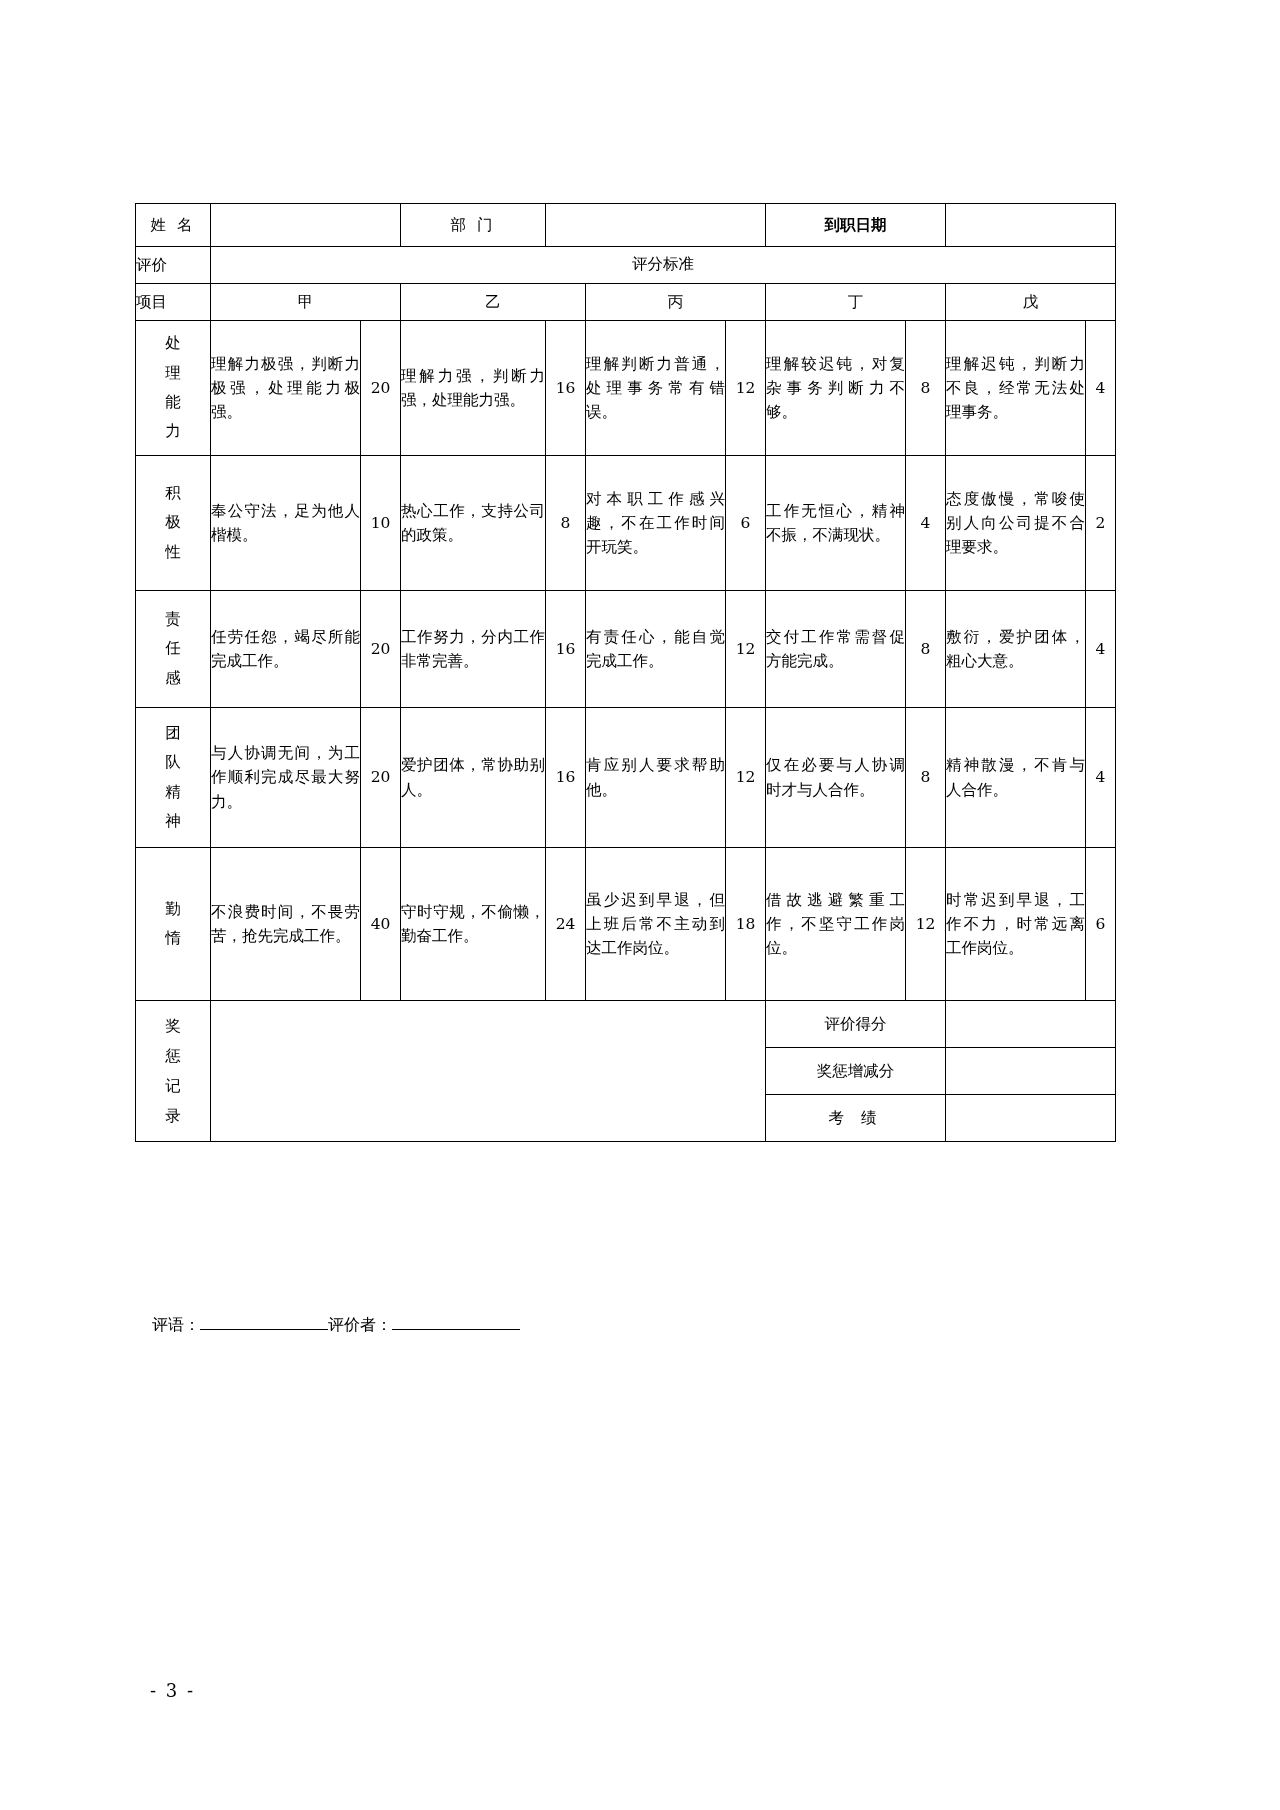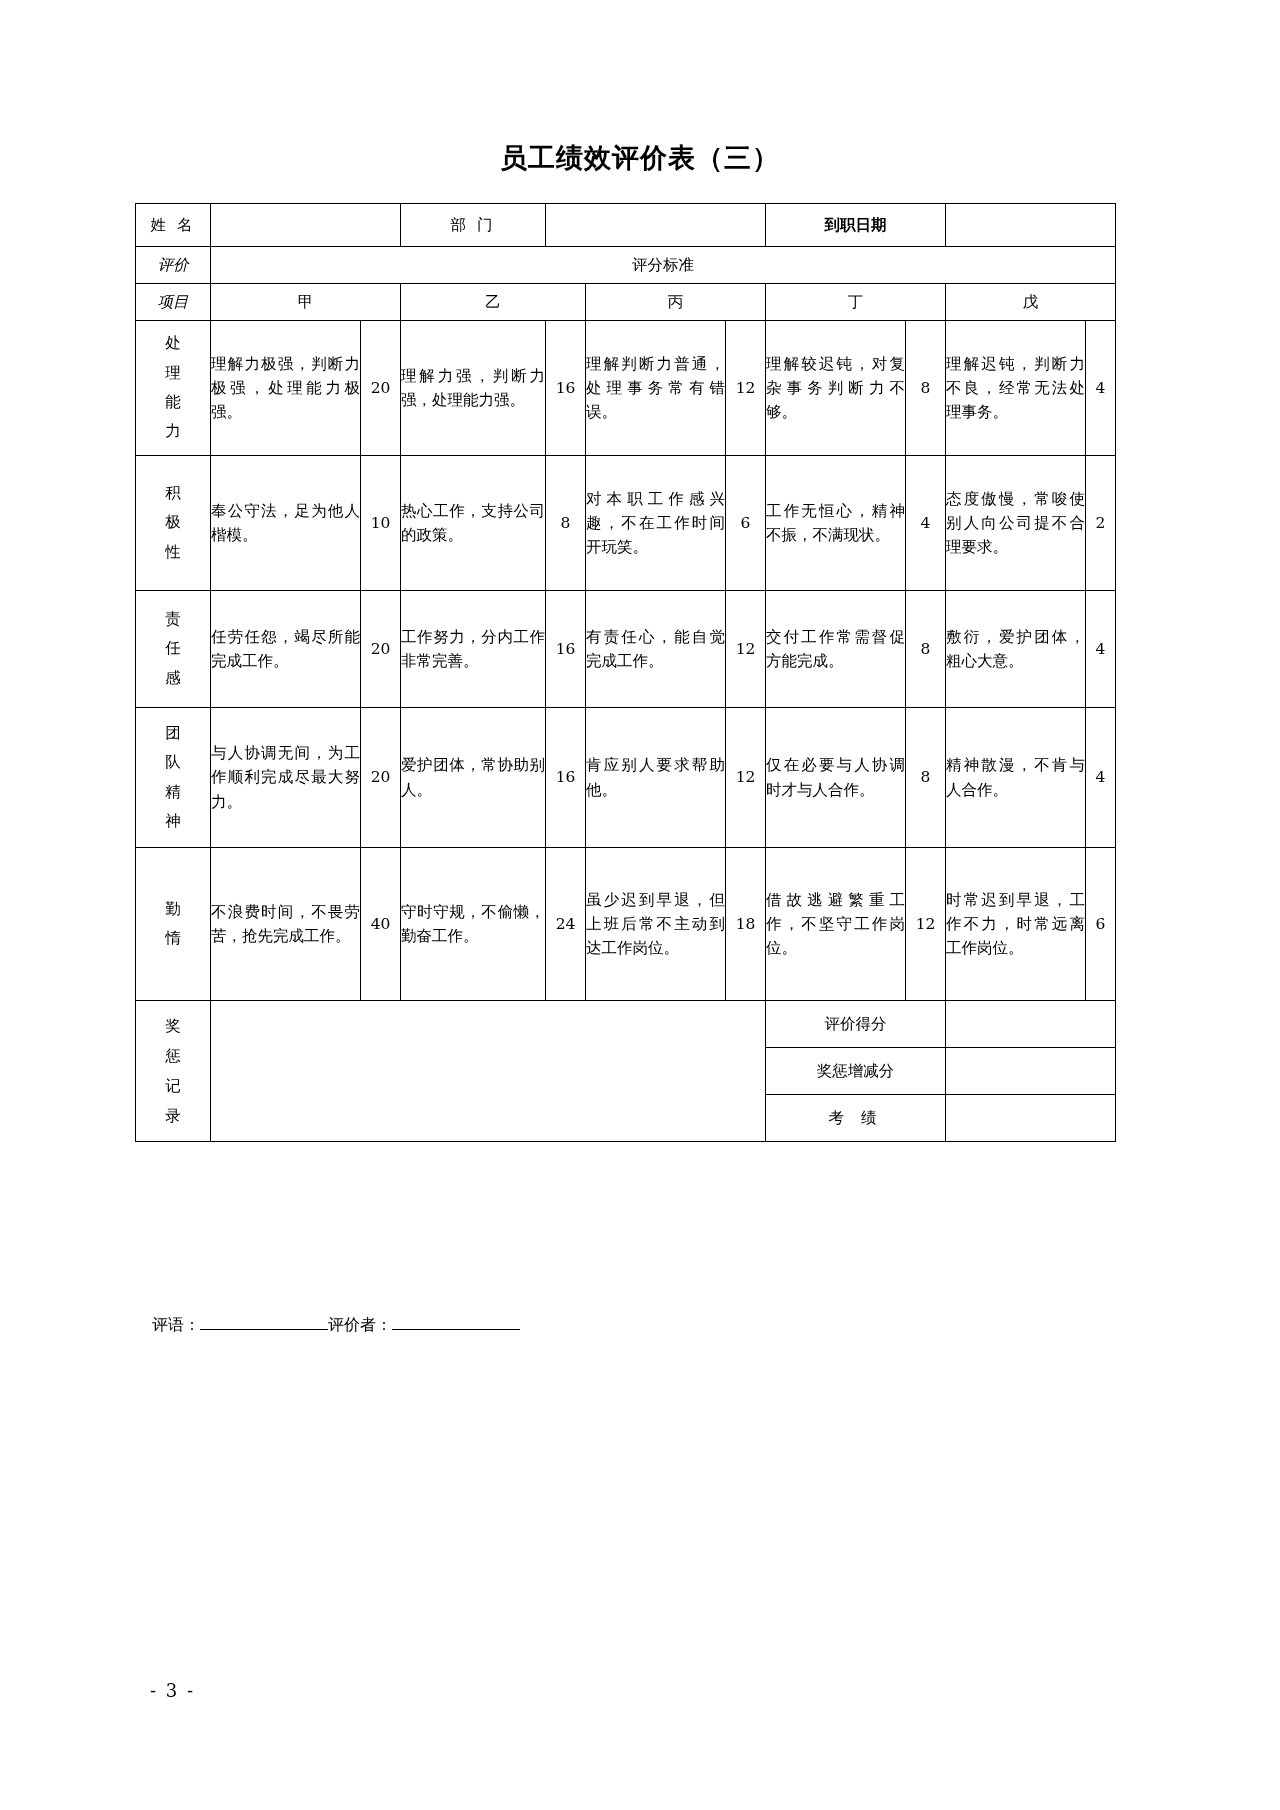--- a/index.html
+++ b/index.html
@@ -61,29 +61,29 @@
   }
   .lbl-plain {
     text-align: center;
     font-size: 16px;
     height: 42px;
     font-weight: bold;
   }
 
   
   .stub-eval {
-    text-align: center;
+    text-align: left;
     font-size: 16px;
     height: 36px;
-    font-style: italic;
   }
   .std-head {
     text-align: center;
     font-size: 16px;
     height: 36px;
+    font-family: Liberation Mono, monospace;
   }
   .grade-head {
     text-align: center;
     font-size: 16px;
     height: 34px;
   }
 
   
   .item-name {
     text-align: center;
@@ -153,21 +153,20 @@
     top: 1680px;
     font-size: 18px;
     letter-spacing: 2px;
   }
 </style>
 </head>
 <body>
 
 <div class="page">
 
-  <div class="doc-title">员工绩效评价表（三）</div>
 
   <table class="main">
     <colgroup>
       <col style="width:75px">
       <col style="width:150px">
       <col style="width:40px">
       <col style="width:145px">
       <col style="width:40px">
       <col style="width:140px">
       <col style="width:40px">

